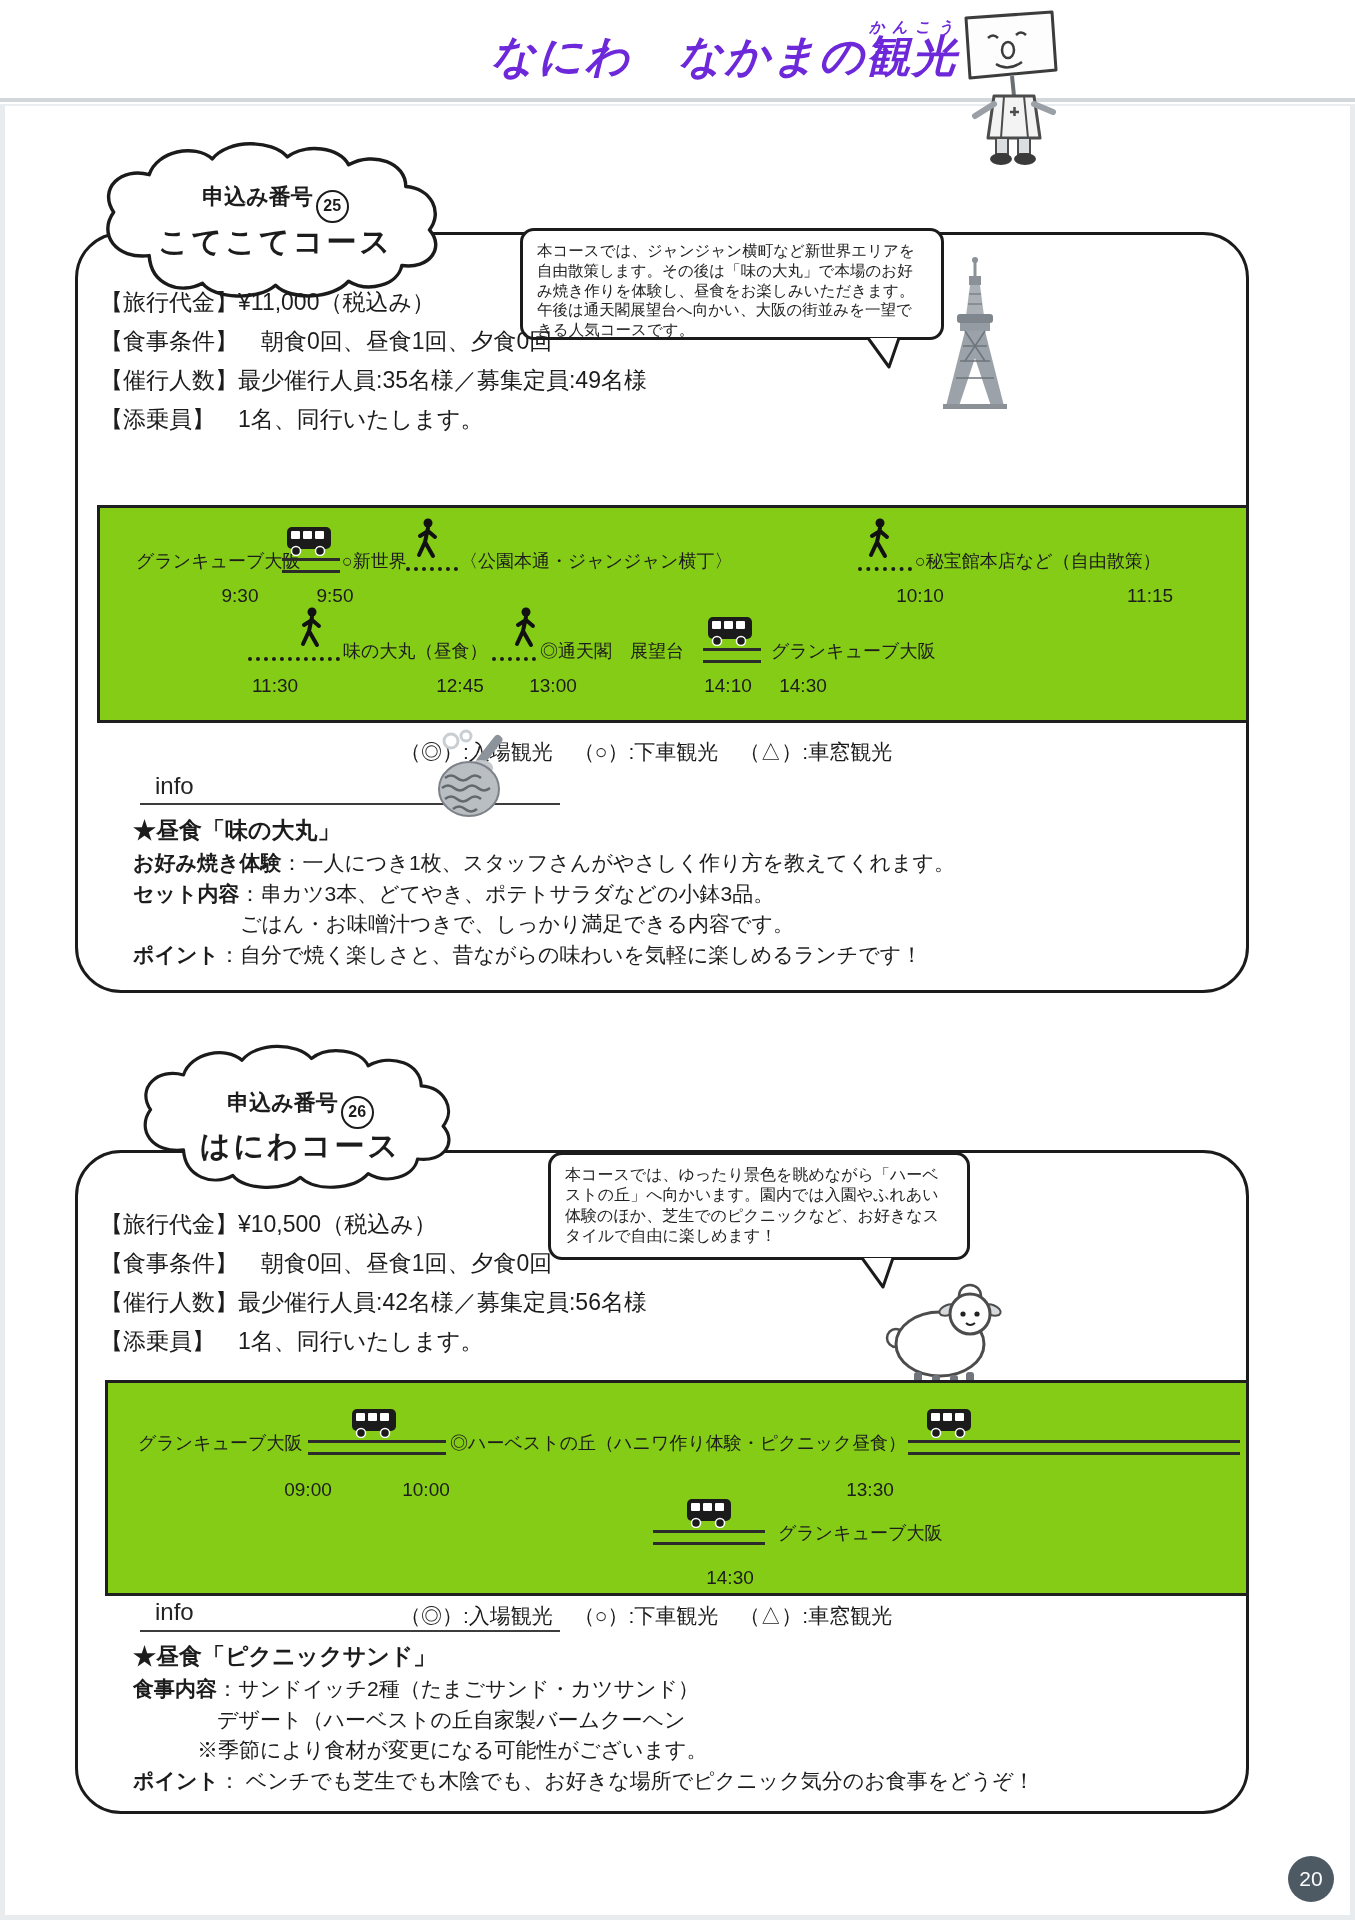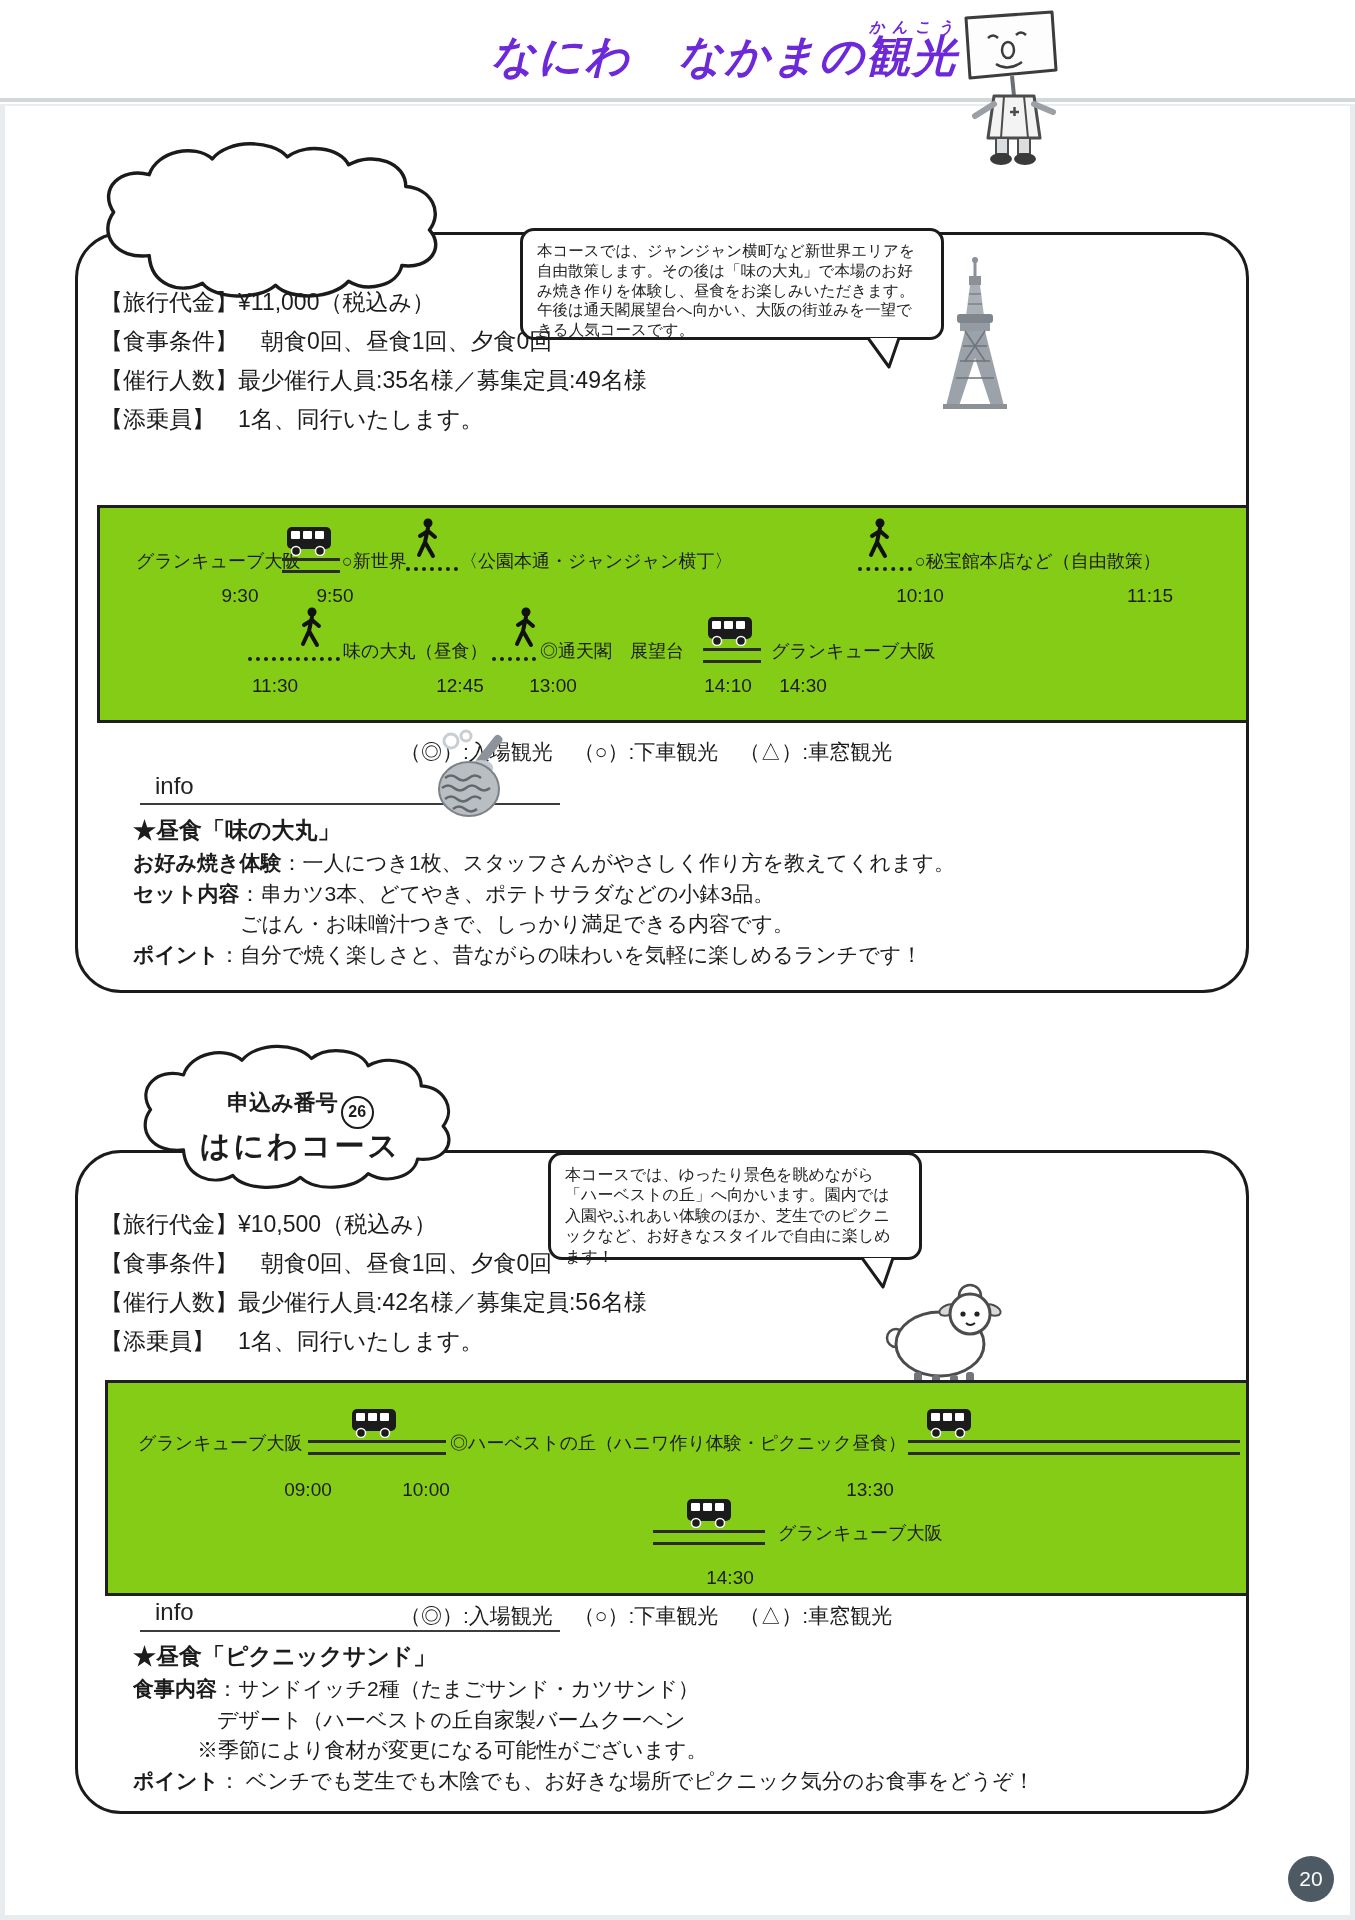--- a/index.html
+++ b/index.html
@@ -66,20 +66,24 @@
     <rect x="60" y="128" width="12" height="16" fill="#dadee1" stroke="#4c4c4c" stroke-width="2"></rect>
     <ellipse cx="43" cy="149" rx="11" ry="6" fill="#3a3a3a"></ellipse>
     <ellipse cx="67" cy="149" rx="11" ry="6" fill="#3a3a3a"></ellipse>
   </svg>
 
   <div class="abs container" style="left:75px;top:232px;width:1168px;height:755px;"></div>
 
   <svg class="abs" style="left:88px;top:138px;" width="375" height="175" viewBox="0 0 380 175">
     <path d="M62,118 C28,122 10,96 26,74 C10,50 34,28 62,36 C70,12 108,4 126,20 C142,0 186,0 202,18 C220,4 256,8 264,26 C290,12 322,24 322,48 C348,50 360,74 346,92 C362,110 346,132 318,128 C314,148 284,156 264,144 C248,162 206,164 190,148 C172,164 128,162 116,146 C94,158 64,148 62,118 Z" fill="#ffffff" stroke="#1b1b1b" stroke-width="3.5" stroke-linejoin="round"></path>
   </svg>
+  <div class="abs cloud-line1" style="left:88px;top:182px;width:375px;text-align:center;">
+    <span>申込み番号</span><span class="circle-num">25</span>
+  </div>
+  <div class="abs cloud-line2" style="left:88px;top:222px;width:375px;text-align:center;">こてこてコース</div>
 
   <div class="abs bubble" style="left:520px;top:228px;width:424px;height:112px;font-size:15.5px;">本コースでは、ジャンジャン横町など新世界エリアを自由散策します。その後は「味の大丸」で本場のお好み焼き作りを体験し、昼食をお楽しみいただきます。午後は通天閣展望台へ向かい、大阪の街並みを一望できる人気コースです。</div>
   <svg class="abs" style="left:862px;top:336px;" width="42" height="38" viewBox="0 0 42 38">
     <path d="M6,2 L27,31 L37,2" fill="#ffffff" stroke="#1b1b1b" stroke-width="3" stroke-linejoin="round"></path>
   </svg>
 
   <svg class="abs" style="left:936px;top:256px;" width="78" height="160" viewBox="0 0 78 160">
     <line x1="39" y1="4" x2="39" y2="20" stroke="#8b9197" stroke-width="3"></line>
     <circle cx="39" cy="4" r="3" fill="#8b9197"></circle>
     <rect x="33" y="20" width="12" height="9" fill="#8b9197"></rect>
@@ -183,21 +187,21 @@
   <div class="abs container" style="left:75px;top:1150px;width:1168px;height:658px;"></div>
 
   <svg class="abs" style="left:113px;top:1042px;" width="375" height="160" viewBox="0 0 380 175">
     <path d="M62,118 C28,122 10,96 26,74 C10,50 34,28 62,36 C70,12 108,4 126,20 C142,0 186,0 202,18 C220,4 256,8 264,26 C290,12 322,24 322,48 C348,50 360,74 346,92 C362,110 346,132 318,128 C314,148 284,156 264,144 C248,162 206,164 190,148 C172,164 128,162 116,146 C94,158 64,148 62,118 Z" fill="#ffffff" stroke="#1b1b1b" stroke-width="3.5" stroke-linejoin="round"></path>
   </svg>
   <div class="abs cloud-line1" style="left:113px;top:1088px;width:375px;text-align:center;">
     <span>申込み番号</span><span class="circle-num">26</span>
   </div>
   <div class="abs cloud-line2" style="left:113px;top:1126px;width:375px;text-align:center;">はにわコース</div>
 
-  <div class="abs bubble" style="left:548px;top:1152px;width:374px;height:108px;font-size:16px;">本コースでは、ゆったり景色を眺めながら「ハーベストの丘」へ向かいます。園内では入園やふれあい体験のほか、芝生でのピクニックなど、お好きなスタイルで自由に楽しめます！</div>
+  <div class="abs bubble" style="left:548px;top:1152px;width:422px;height:108px;font-size:16px;">本コースでは、ゆったり景色を眺めながら「ハーベストの丘」へ向かいます。園内では入園やふれあい体験のほか、芝生でのピクニックなど、お好きなスタイルで自由に楽しめます！</div>
   <svg class="abs" style="left:856px;top:1256px;" width="42" height="38" viewBox="0 0 42 38">
     <path d="M6,2 L27,31 L37,2" fill="#ffffff" stroke="#1b1b1b" stroke-width="3" stroke-linejoin="round"></path>
   </svg>
 
   <svg class="abs" style="left:882px;top:1262px;" width="122" height="142" viewBox="0 0 122 142">
     <circle cx="14" cy="76" r="9" fill="#fff" stroke="#4c4c4c" stroke-width="2.5"></circle>
     <ellipse cx="58" cy="82" rx="44" ry="32" fill="#fff" stroke="#4c4c4c" stroke-width="3"></ellipse>
     <circle cx="88" cy="34" r="11" fill="#fff" stroke="#4c4c4c" stroke-width="2.5"></circle>
     <ellipse cx="66" cy="48" rx="9" ry="5" fill="#d7dadd" stroke="#4c4c4c" stroke-width="2" transform="rotate(-20 66 48)"></ellipse>
     <ellipse cx="110" cy="48" rx="9" ry="5" fill="#d7dadd" stroke="#4c4c4c" stroke-width="2" transform="rotate(20 110 48)"></ellipse>

